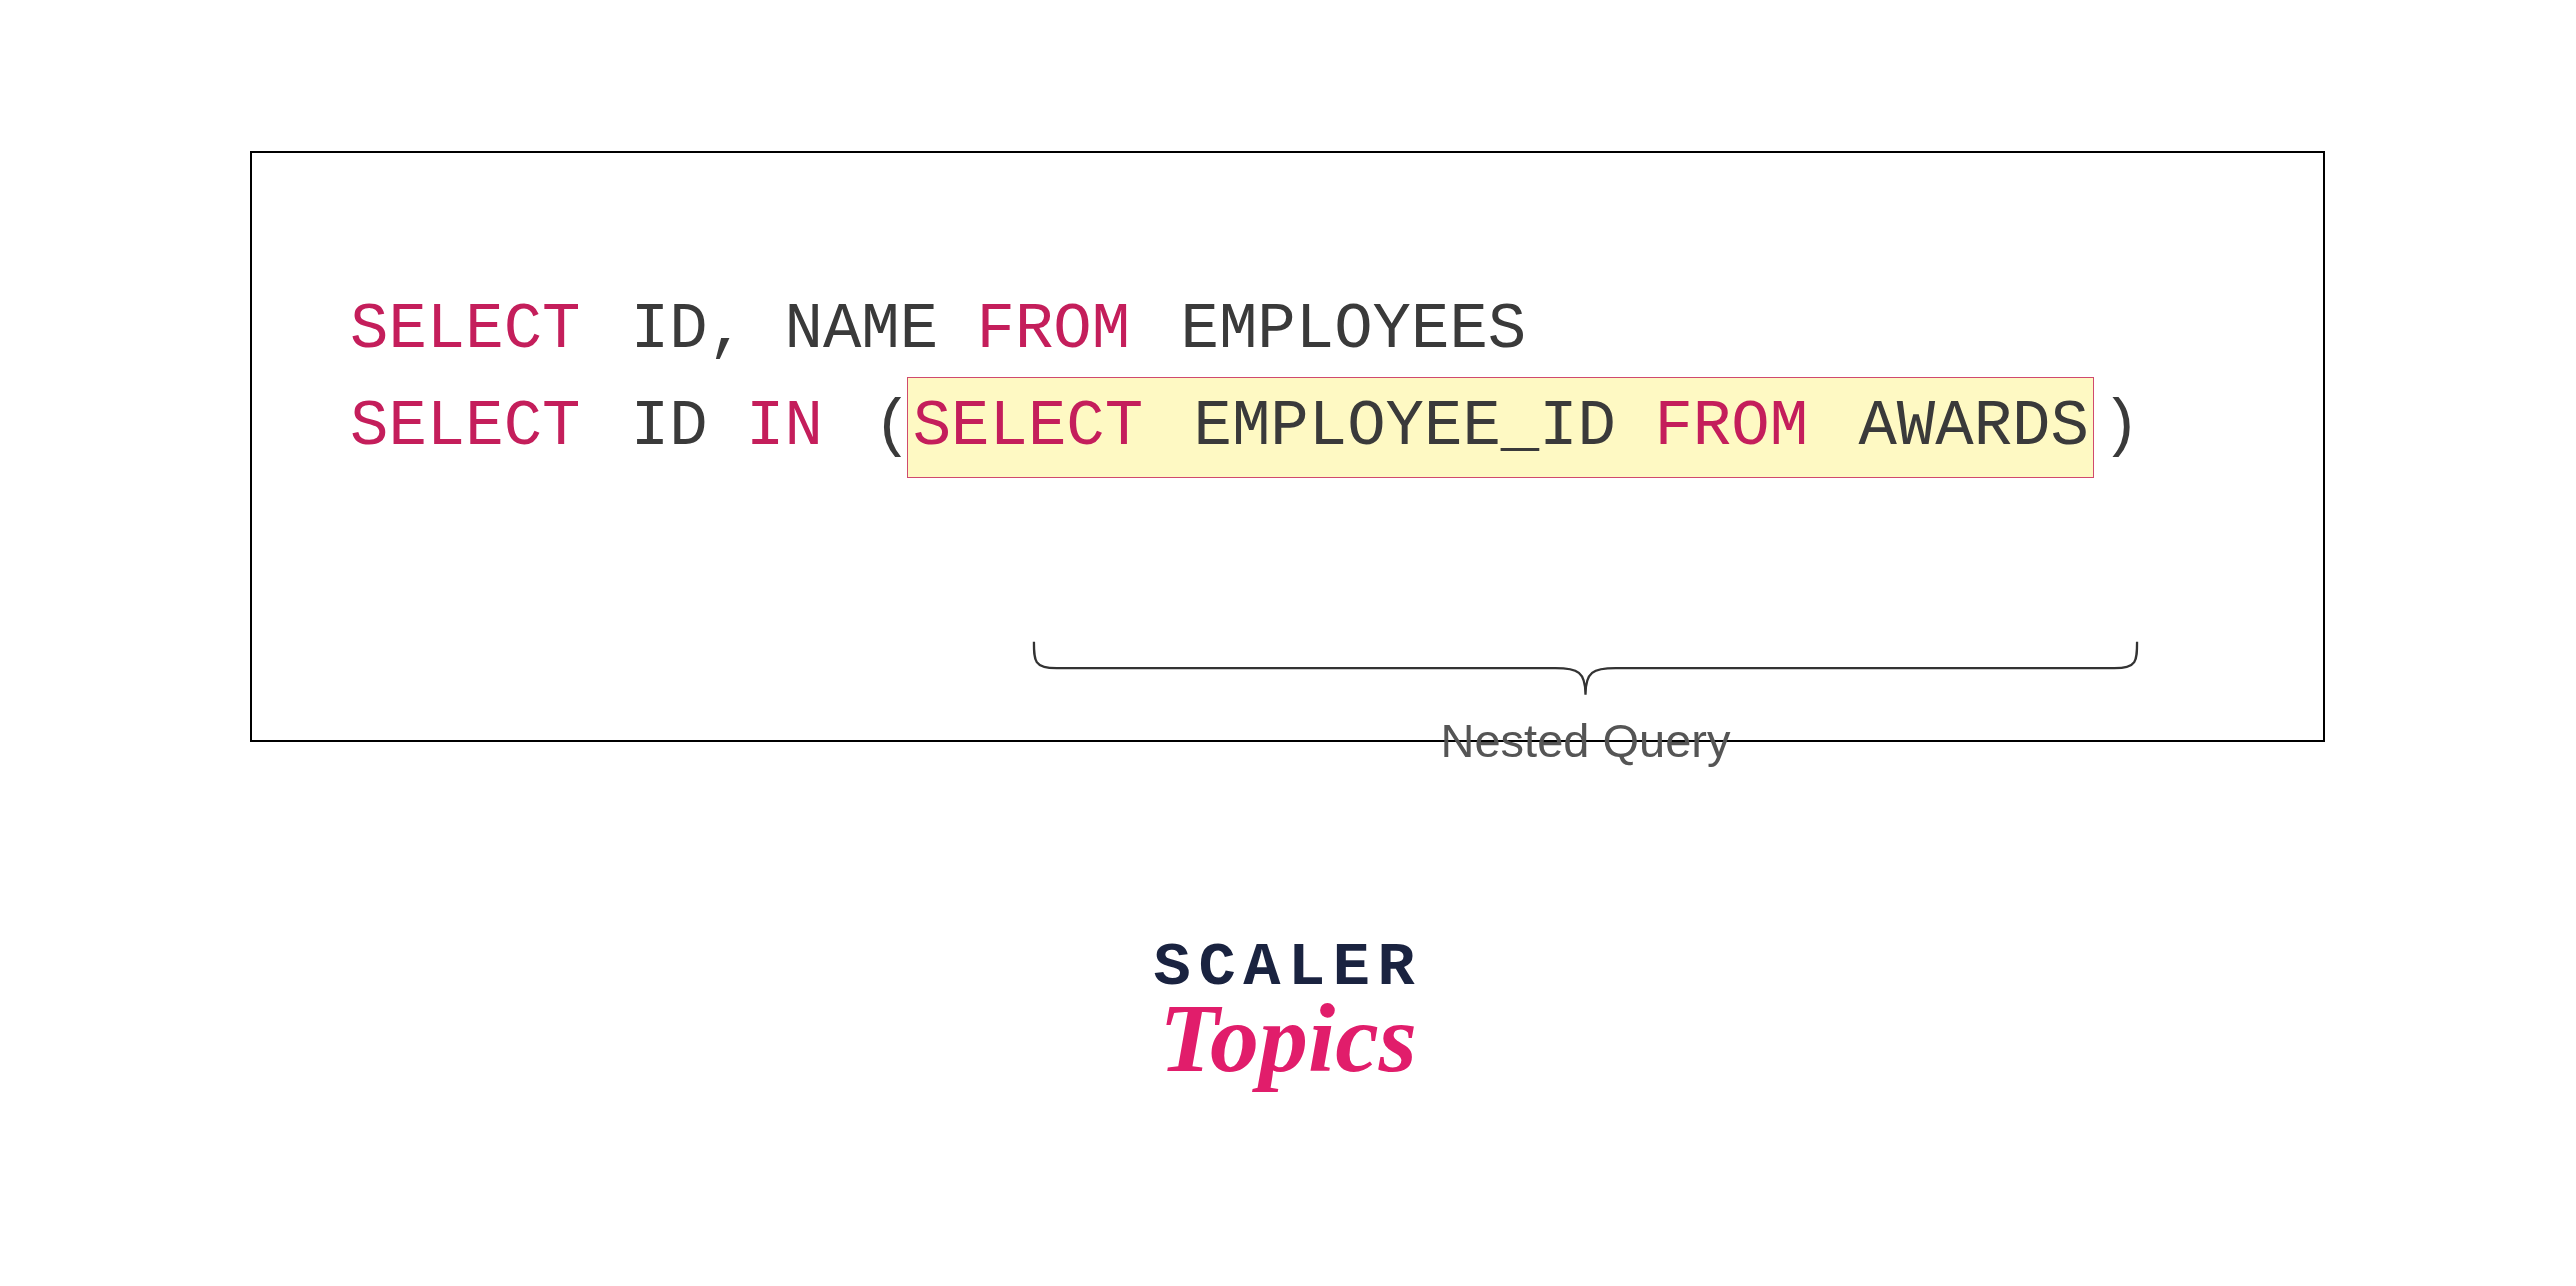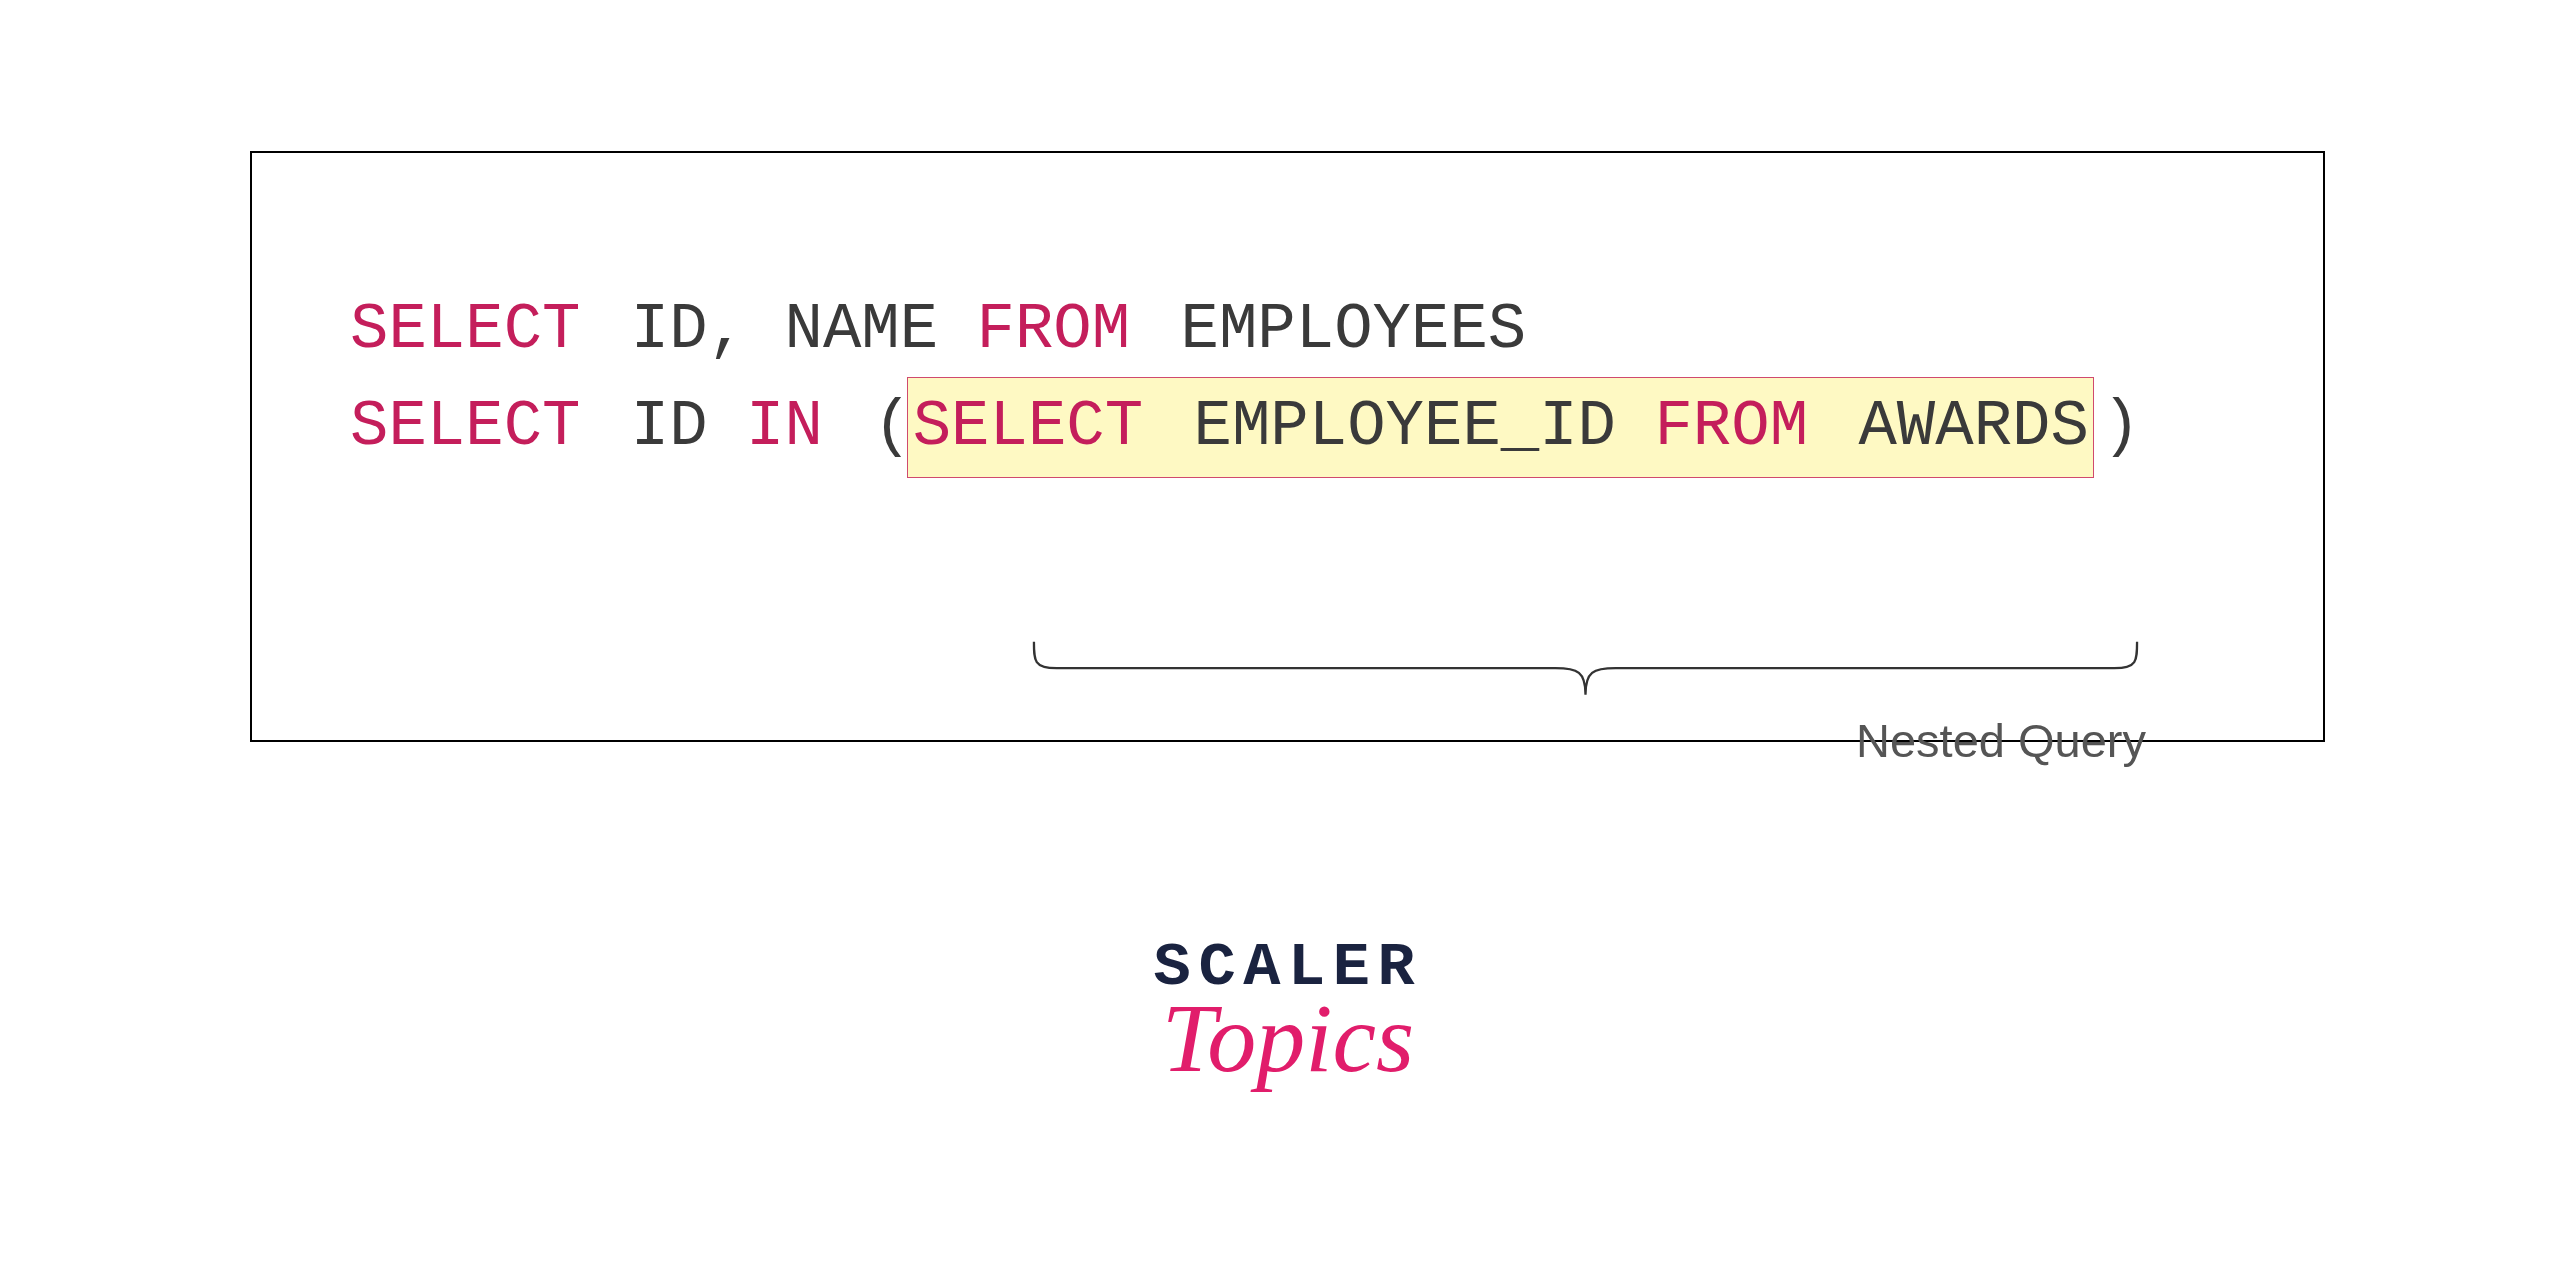--- a/index.html
+++ b/index.html
@@ -41,21 +41,21 @@
   left: 773px;
   top: 485px;
   width: 1121px;
   height: 68px;
 }
 .annotation {
   position: absolute;
   left: 773px;
   top: 560px;
   width: 1121px;
-  text-align: right;
+  text-align: center;
   font-family: -apple-system, Helvetica, Arial, sans-serif;
   font-size: 47px;
   color: #555;
   font-weight: 400;
 }
 .logo {
   position: absolute;
   left: 50%;
   top: 932px;
   transform: translateX(-50%);
@@ -66,21 +66,21 @@
   font-size: 62px;
   font-weight: 800;
   letter-spacing: 7.6px;
   color: #1a2340;
 }
 .logo-topics {
   font-family: 'Brush Script MT', cursive;
   font-size: 98px;
   color: #e11d6b;
   margin-top: -21px;
-  font-weight: 400;
+  font-weight: 700;
   font-style: italic;
 }
 </style>
 </head>
 <body>
 
 <div class="code-box">
   <div class="code-line"><span class="kw">SELECT</span><span class="ident"> ID, NAME </span><span class="kw">FROM</span><span class="ident"> EMPLOYEES</span></div>
   <div class="code-line"><span class="kw">SELECT</span><span class="ident"> ID </span><span class="kw">IN</span><span class="ident"> (</span><span class="highlight-box"><span class="kw">SELECT</span><span class="ident"> EMPLOYEE_ID </span><span class="kw">FROM</span><span class="ident"> AWARDS</span></span><span class="ident">)</span></div>
 

